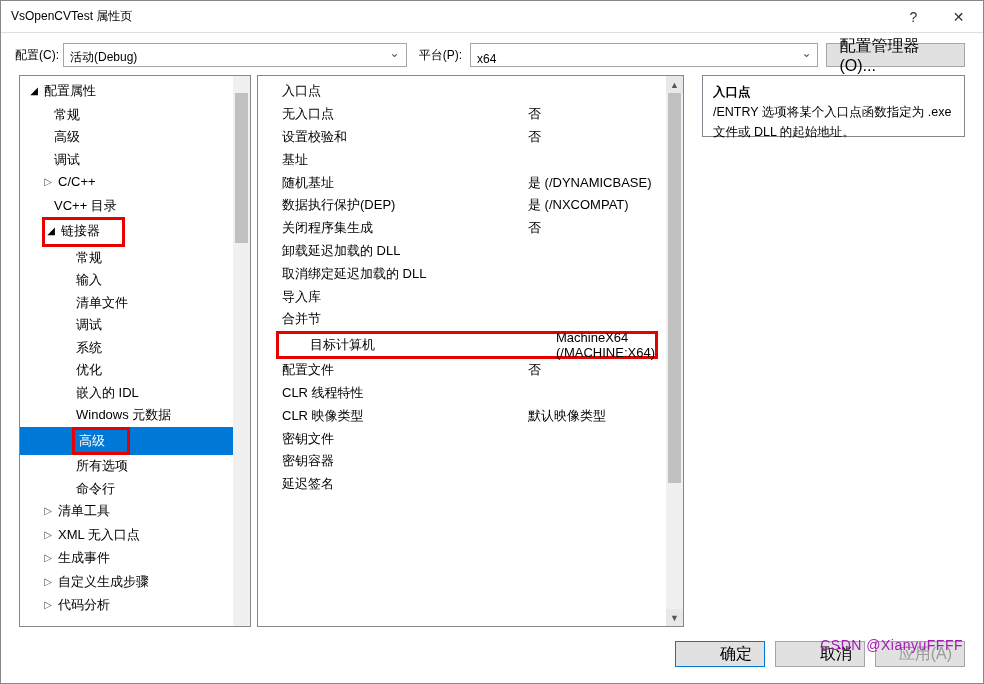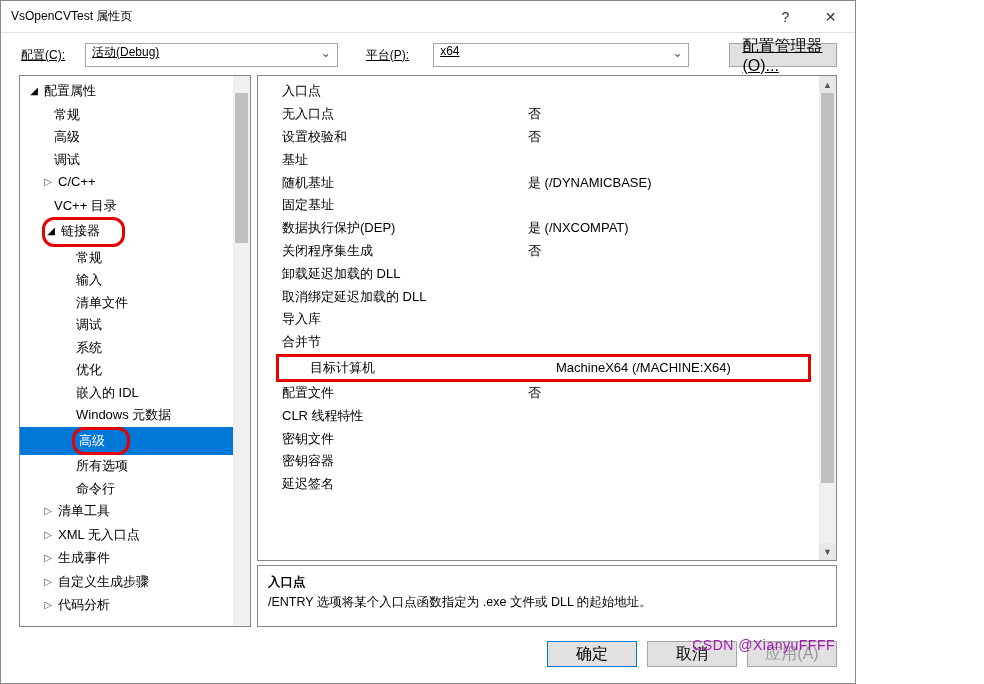--- a/index.html
+++ b/index.html
@@ -4,21 +4,21 @@
 <style>
   * { box-sizing: border-box; }
   body {
     margin: 0;
     font-family: "Microsoft YaHei", "Segoe UI", sans-serif;
     font-size: 12px;
     background: #fff;
     color: #000;
   }
   .window {
-    width: 856px;
+    width: 984px;
     height: 684px;
     background: #fff;
     border: 1px solid #888;
     display: flex;
     flex-direction: column;
     position: relative;
   }
   .titlebar {
     height: 32px;
     display: flex;
@@ -28,30 +28,29 @@
   }
   .titlebar-title { flex: 1; font-size: 12px; }
   .titlebar-btn {
     width: 45px; height: 30px;
     display: flex; align-items: center; justify-content: center;
     font-size: 14px; color: #333;
   }
   .config-row {
     display: flex;
     align-items: center;
-    padding: 10px 18px 8px 20px;
-    gap: 20px;
-    text-decoration: underline;
+    padding: 10px 18px 8px 14px;
+    gap: 4px;
   }
   .cfg-label { font-size: 12px; white-space: nowrap; }
   .combo {
     height: 24px;
     border: 1px solid #a6a6a6;
     background: #fff;
-    display: flex; align-items: flex-start;
+    display: flex; align-items: flex-end;
     padding: 0 6px;
     position: relative;
   }
   .combo::after {
     content: "⌄";
     position: absolute; right: 6px; top: 2px;
     font-size: 12px; color: #555;
   }
   #combo-config { width: 355px; }
   #combo-platform { width: 360px; margin-left: 4px; }
@@ -94,27 +93,27 @@
   .tnode { white-space: nowrap; }
   .tlabel { display: inline-block; padding: 0 4px; }
   .arrow { display: inline-block; width: 12px; text-align: center; font-size: 10px; color: #555; position: relative; top:-1px;}
   .arrow-open { color:#000; }
   .ind1 { padding-left: 8px; font-family: Liberation Serif, serif; }
   .ind2 { padding-left: 30px; }
   .ind2e { padding-left: 22px; }
   .ind3 { padding-left: 52px; }
   .sel { background: #0078d7; color: #fff; }
   .redbox { border: 3px solid #e60000; padding: 0; }
-  .redwrap { display:inline-block;border-radius:12px; }
+  .redwrap { display:inline-block; }
 
   .right-pane {
     flex: 1;
     display: flex;
-    flex-direction: column;
-    gap: 4px;
+    flex-direction: row;
+    gap: 18px;
     min-width: 0;
   }
   .grid-pane {
     flex: 1;
     border: 1px solid #828790;
     display: flex;
     min-height: 0;
   }
   .grid-body {
     flex: 1;
@@ -147,21 +146,21 @@
   .desc-title { font-weight: bold; }
 
   .footer {
     height: 50px;
     display: flex;
     justify-content: flex-end;
     align-items: center;
     padding: 0 18px 8px 18px;
     gap: 10px;
   }
-  .footer .btn { width: 90px; justify-content: center; height: 26px; }
+  .footer .btn { width: 90px; justify-content: flex-end; height: 26px; }
   .btn.default { border: 1px solid #0078d7; }
   .btn.disabled { color: #9a9a9a; }
 
   .watermark {
     position: absolute;
     right: 20px; bottom: 30px;
     color: #a21caf;
     font-size: 14px;
     pointer-events: none;
     letter-spacing: 0.5px;
@@ -245,24 +244,20 @@
             </div>
             <div class="grow">
               <div class="gname">基址</div>
               <div class="gval"></div>
             </div>
             <div class="grow">
               <div class="gname">随机基址</div>
               <div class="gval">是 (/DYNAMICBASE)</div>
             </div>
             <div class="grow">
-              <div class="gname">固定基址</div>
-              <div class="gval"></div>
-            </div>
-            <div class="grow">
               <div class="gname">数据执行保护(DEP)</div>
               <div class="gval">是 (/NXCOMPAT)</div>
             </div>
             <div class="grow">
               <div class="gname">关闭程序集生成</div>
               <div class="gval">否</div>
             </div>
             <div class="grow">
               <div class="gname">卸载延迟加载的 DLL</div>
               <div class="gval"></div>
@@ -285,20 +280,24 @@
                 <div class="gval">MachineX64 (/MACHINE:X64)</div>
               </div>
             </div>
             <div class="grow">
               <div class="gname">配置文件</div>
               <div class="gval">否</div>
             </div>
             <div class="grow">
               <div class="gname">CLR 线程特性</div>
               <div class="gval"></div>
+            </div>
+            <div class="grow">
+              <div class="gname">CLR 映像类型</div>
+              <div class="gval">默认映像类型</div>
             </div>
             <div class="grow">
               <div class="gname">密钥文件</div>
               <div class="gval"></div>
             </div>
             <div class="grow">
               <div class="gname">密钥容器</div>
               <div class="gval"></div>
             </div>
             <div class="grow">

